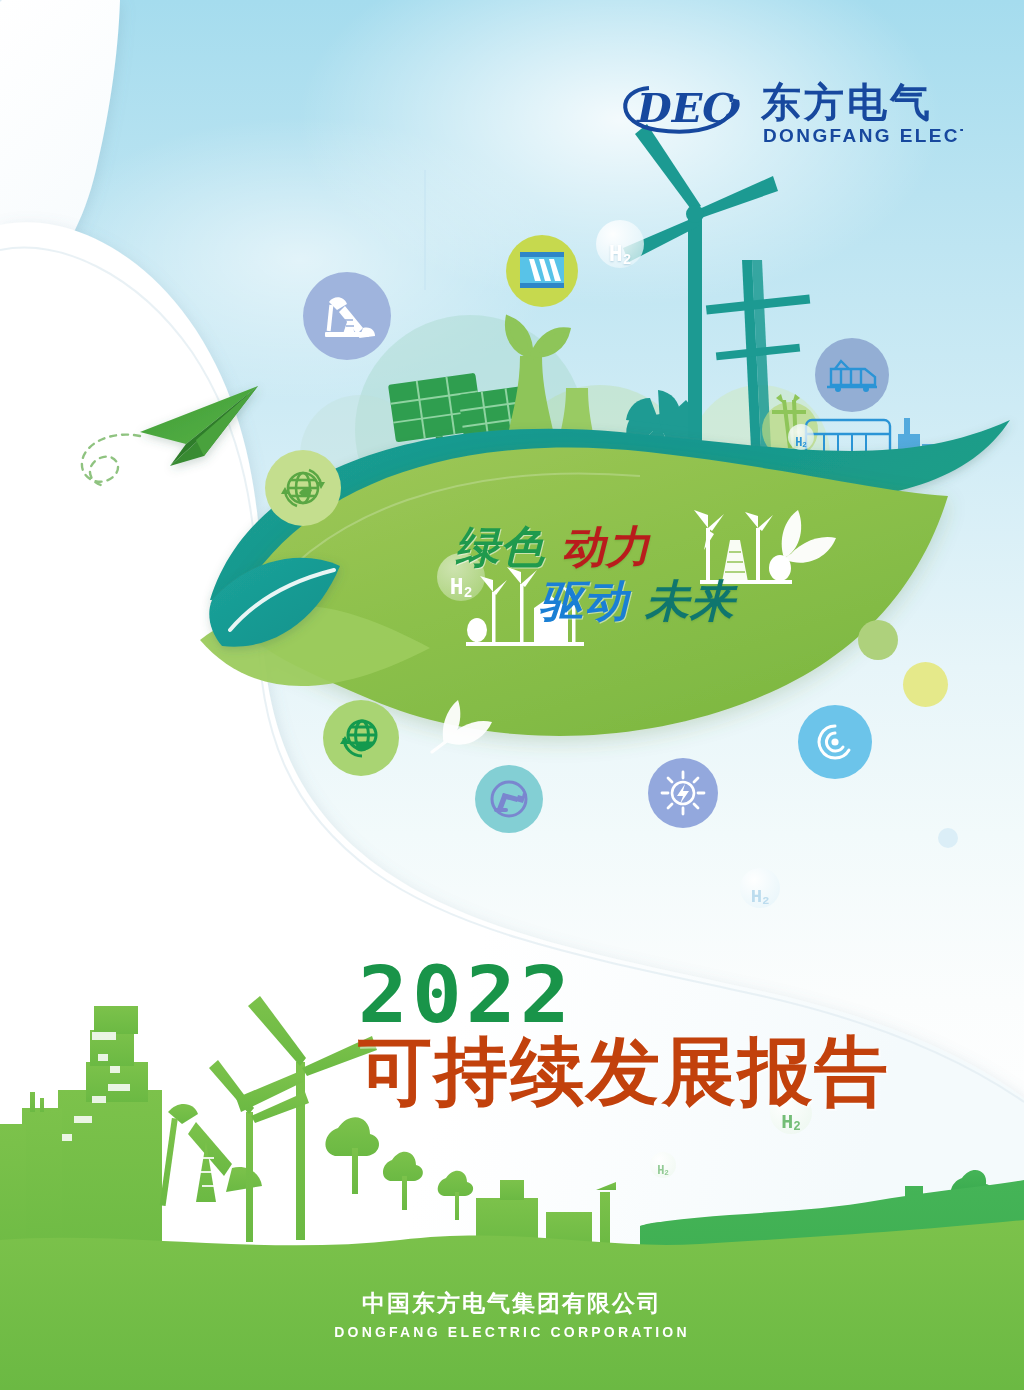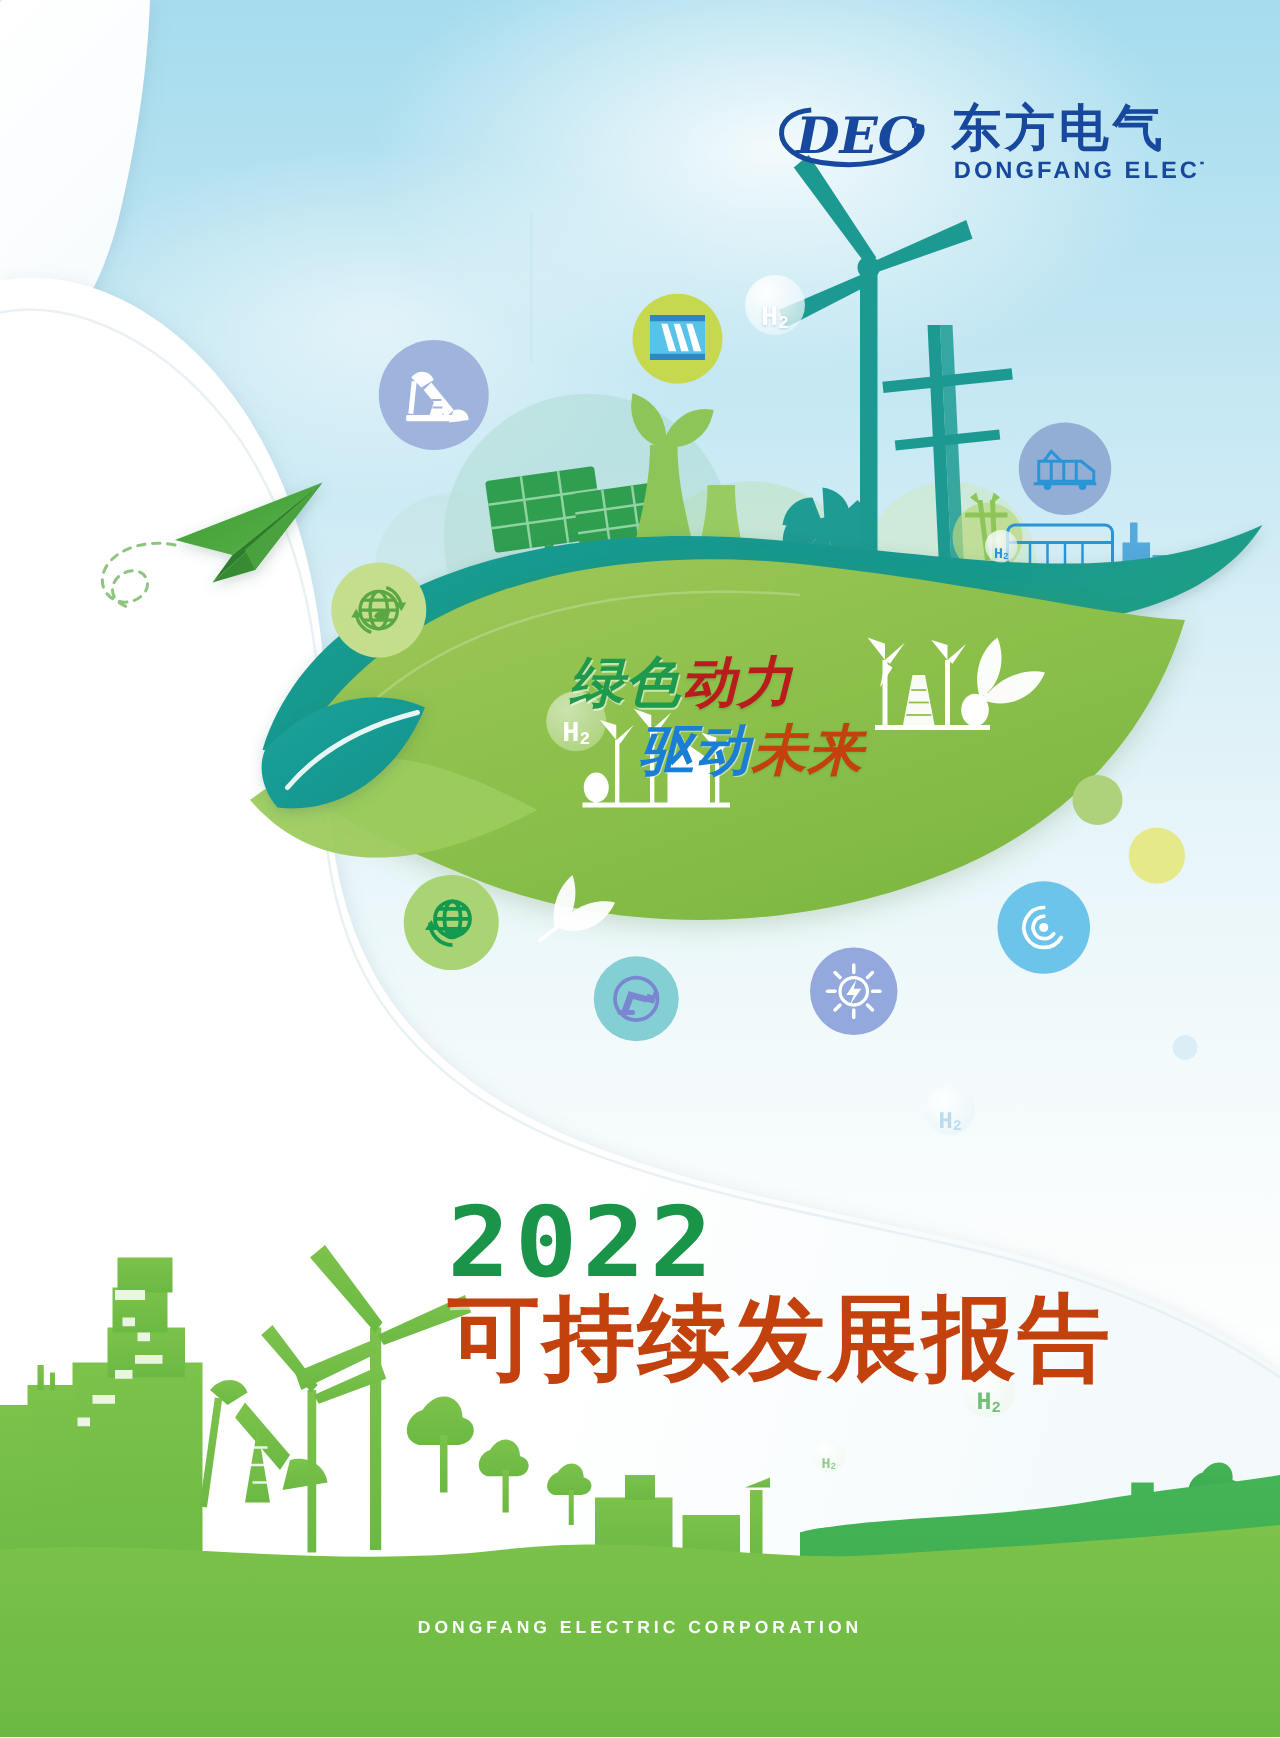--- a/index.html
+++ b/index.html
@@ -24,30 +24,30 @@
   
   .logo{
     position:absolute;left:613px;top:72px;width:350px;height:78px;
   }
   .logo svg{display:block;}
 
   
   .slogan{
     position:absolute;left:455px;top:525px;width:420px;height:125px;
   }
-  .slogan-row{display:flex;align-items:flex-end;line-height:1;}
+  .slogan-row{display:flex;align-items:flex-end;line-height:1;gap:16px;}
   .sl-a,.sl-b,.sl-c,.sl-d{
     font-family:"DejaVu Sans","Liberation Sans",sans-serif;
     font-weight:bold;font-style:italic;font-size:44px;letter-spacing:1px;
   }
   .sl-a{color:#1f9a4d;text-shadow:1px 1px 0 rgba(255,255,255,.55);}
   .sl-b{color:#b91c1c;text-shadow:0 1px 2px rgba(60,120,40,.25);}
   .sl-c{color:#1a7fd4;text-shadow:1px 1px 0 rgba(255,255,255,.5);}
-  .sl-d{color:#c2410c;text-shadow:0 1px 2px rgba(60,120,40,.25);}
-  .row2{margin-top:10px;margin-left:56px;}
+  .sl-d{color:#0f766e;text-shadow:0 1px 2px rgba(60,120,40,.25);}
+  .row2{margin-top:10px;margin-left:84px;}
 
   
   .title-block{position:absolute;left:358px;top:960px;width:560px;}
   .year{
     font-family:"DejaVu Sans Mono","Liberation Mono",monospace;
     font-weight:bold;font-size:78px;color:#199449;letter-spacing:4px;
     line-height:.92;transform:scaleX(1.06);transform-origin:left center;
   }
   .title-cn{
     font-family:"DejaVu Sans","Liberation Sans",sans-serif;
@@ -632,16 +632,17 @@
       <span class="sl-d">未来</span>
     </div>
   </div>
 
   <div class="title-block">
     <div class="year">2022</div>
     <div class="title-cn">可持续发展报告</div>
   </div>
 
   <div class="footer">
+    <div class="footer-cn">中国东方电气集团有限公司</div>
     <div class="footer-en">DONGFANG ELECTRIC CORPORATION</div>
   </div>
 
 </div>
 
 </body></html>

